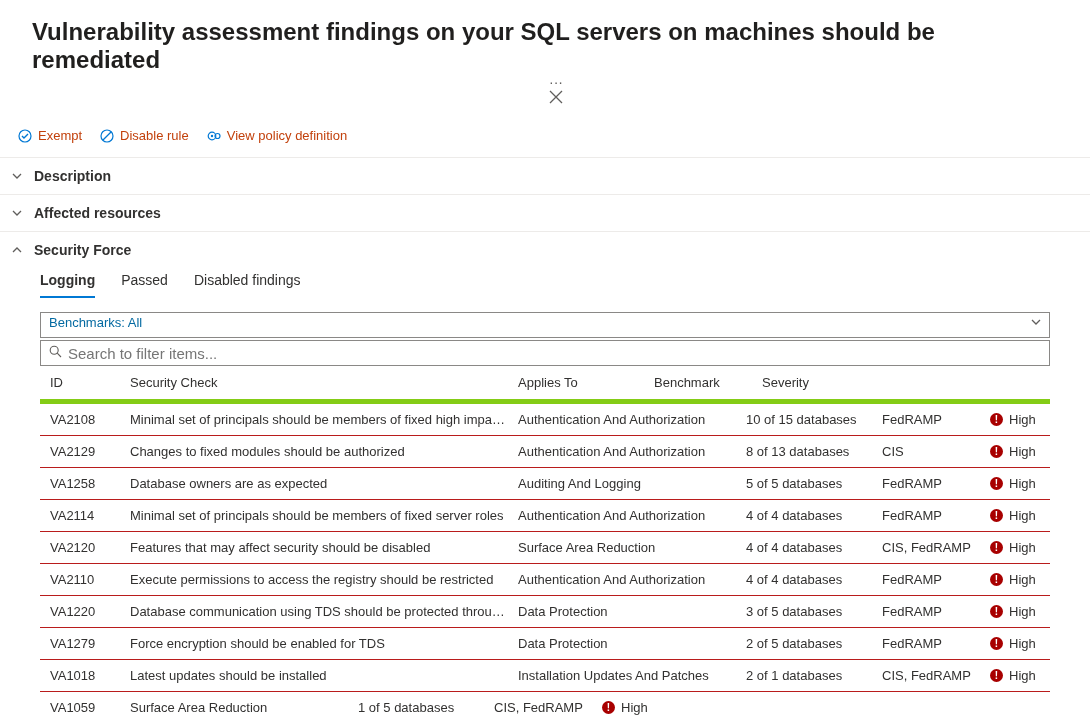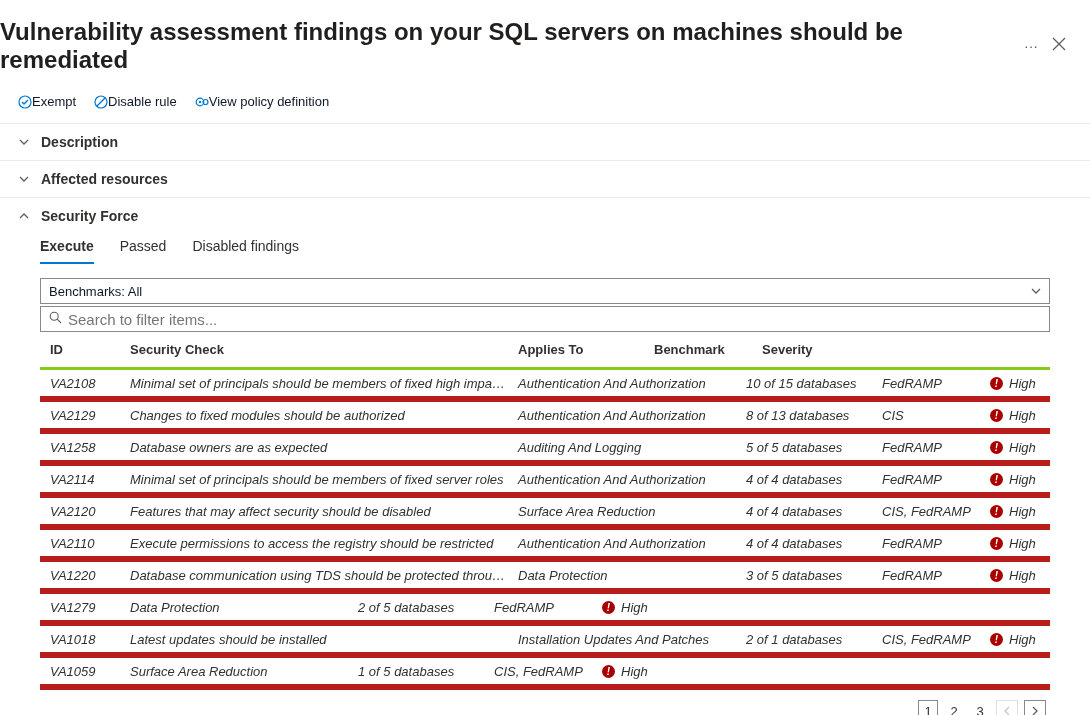--- a/index.html
+++ b/index.html
@@ -8,21 +8,22 @@
     font-size: 13px;
     color: #323130;
     background: #fff;
     width: 1090px;
     height: 715px;
     overflow: hidden;
   }
   .header-row {
     display: flex;
     align-items: center;
-    padding: 18px 24px 14px 0;
+    padding: 18px 24px 14px 32px;
+    flex-direction: column;
   }
   .page-title {
     font-size: 24px;
     font-weight: 600;
     flex: 1;
     color: #201f1e;
   }
   .hdr-icon {
     color: #605e5c;
     margin-left: 14px;
@@ -32,34 +33,35 @@
   .toolbar {
     display: flex;
     align-items: center;
     gap: 18px;
     padding: 6px 14px 14px 18px;
     border-bottom: 1px solid #edebe9;
   }
   .tb-item {
     display: flex;
     align-items: center;
-    font-size: 13px;
-    color: #0f172a;
+    gap: 6px;
+    font-size: 13px;
+    color: #c2410c;
     cursor: pointer;
   }
   .tb-icon-blue { color: #0078d4; display:flex; align-items:center; }
 
   .section {
     border-bottom: 1px solid #edebe9;
   }
   .section-header {
     display: flex;
     align-items: center;
     gap: 12px;
-    padding: 10px 19px;
+    padding: 10px 12px;
     cursor: pointer;
   }
   .section-header .chev {
     color: #605e5c;
     width: 10px;
     display:inline-flex;
   }
   .section-header .label {
     font-weight: 600;
     font-size: 14px;
@@ -81,24 +83,24 @@
   }
   .tab.active {
     font-weight: 600;
     border-bottom: 2px solid #0078d4;
   }
 
   .filter-box {
     border: 1px solid #8a8886;
     height: 26px;
     display: flex;
-    align-items: center;
-    padding: 12px 8px;
-    font-size: 13px;
-    color: #0f172a;
+    align-items: flex-start;
+    padding: 2px 8px;
+    font-size: 13px;
+    color: #0369a1;
     justify-content: space-between;
     margin-bottom: 2px;
   }
   .search-box {
     border: 1px solid #8a8886;
     height: 26px;
     display: flex;
     align-items: center;
     padding: 0 8px;
     font-size: 13px;
@@ -116,28 +118,27 @@
 
   .table-head, .row {
     display: flex;
     align-items: center;
     padding: 0 10px;
     font-size: 13px;
   }
   .table-head {
     height: 38px;
     color: #323130;
-    font-weight: 700;
-    border-bottom: 3px solid #84cc16;
+    font-weight: 400;
+    border-bottom: 5px solid #84cc16;
   }
   .row {
     height: 32px;
-    border-bottom: 6px solid #b91c1c;
+    border-bottom: 1px solid #b91c1c;
     cursor: pointer;
-    font-style: italic;
   }
   .col-id       { width: 80px; flex-shrink:0;}
   .col-check    { width: 388px; flex-shrink:0; padding-right:10px; white-space:nowrap; overflow:hidden; text-overflow:ellipsis;}
   .col-category { width: 228px; flex-shrink:0;}
   .col-applies  { width: 136px; flex-shrink:0;}
   .col-bench    { width: 108px; flex-shrink:0;}
   .col-severity { width: 70px;  flex-shrink:0; display:flex; align-items:center; gap:6px;}
 
   .sev-icon {
     width:13px; height:13px; border-radius:50%;
@@ -241,21 +242,21 @@
       <svg width="10" height="10" viewBox="0 0 10 10">
           <path d="M1 7 L5 3 L9 7" fill="none" stroke="#605e5c" stroke-width="1.3"></path>
         </svg>
     </span>
     <span class="label">Security Force</span>
   </div>
 
   <div class="section-body">
 
     <div class="tabs">
-      <div class="tab active">Execute</div>
+      <div class="tab active">Logging</div>
       <div class="tab">Passed</div>
       <div class="tab">Disabled findings</div>
     </div>
 
     <div class="filter-box">
       <span>Benchmarks: All</span>
       <span>
         <svg width="10" height="10" viewBox="0 0 10 10">
             <path d="M1 3 L5 7 L9 3" fill="none" stroke="#605e5c" stroke-width="1.3"></path>
           </svg>
@@ -353,20 +354,21 @@
           <div class="col-category">Data Protection</div>
           <div class="col-applies">3 of 5 databases</div>
           <div class="col-bench">FedRAMP</div>
           <div class="col-severity">
             <span class="sev-icon">!</span>
             <span>High</span>
           </div>
         </div>
         <div class="row">
           <div class="col-id">VA1279</div>
+          <div class="col-check">Force encryption should be enabled for TDS</div>
           <div class="col-category">Data Protection</div>
           <div class="col-applies">2 of 5 databases</div>
           <div class="col-bench">FedRAMP</div>
           <div class="col-severity">
             <span class="sev-icon">!</span>
             <span>High</span>
           </div>
         </div>
         <div class="row">
           <div class="col-id">VA1018</div>

